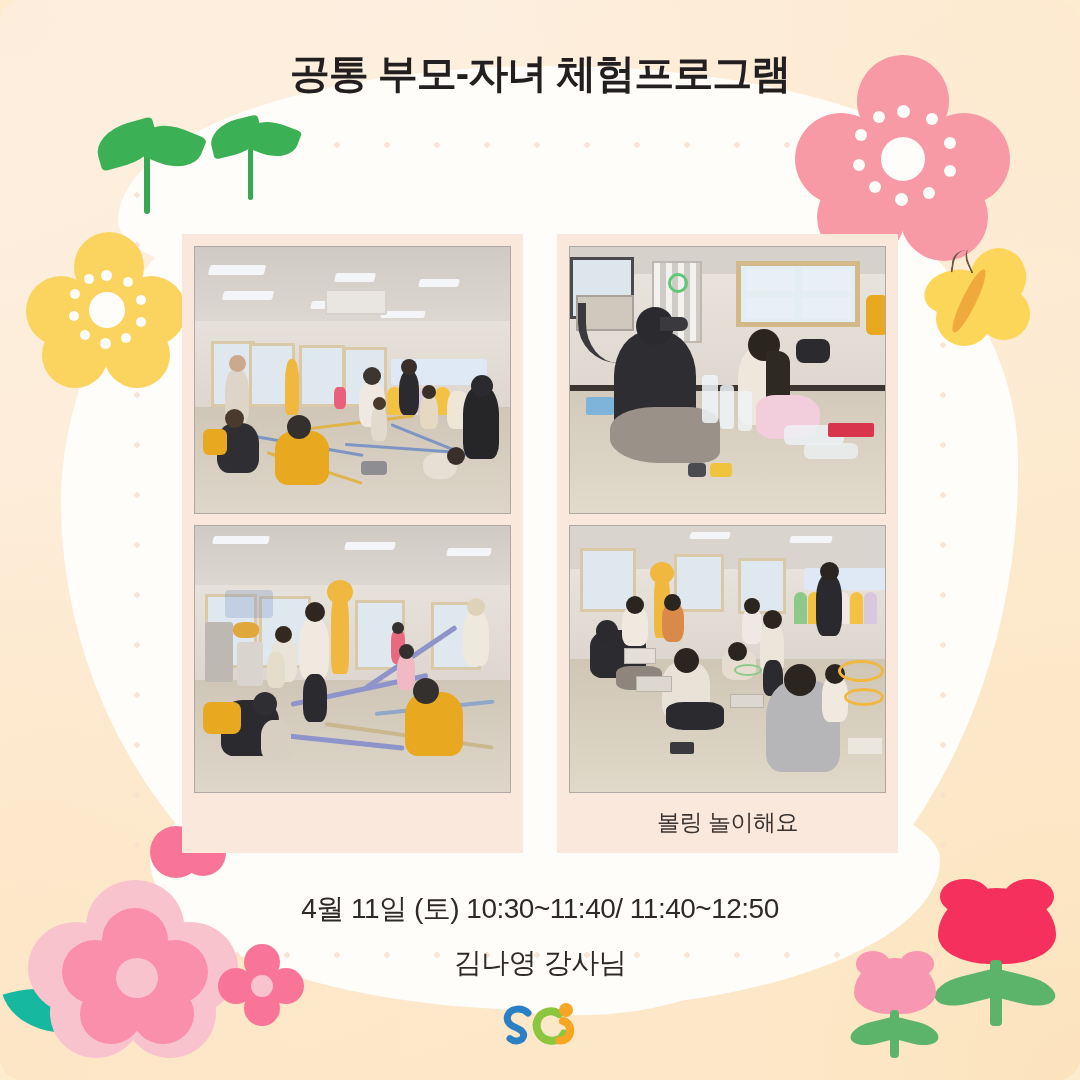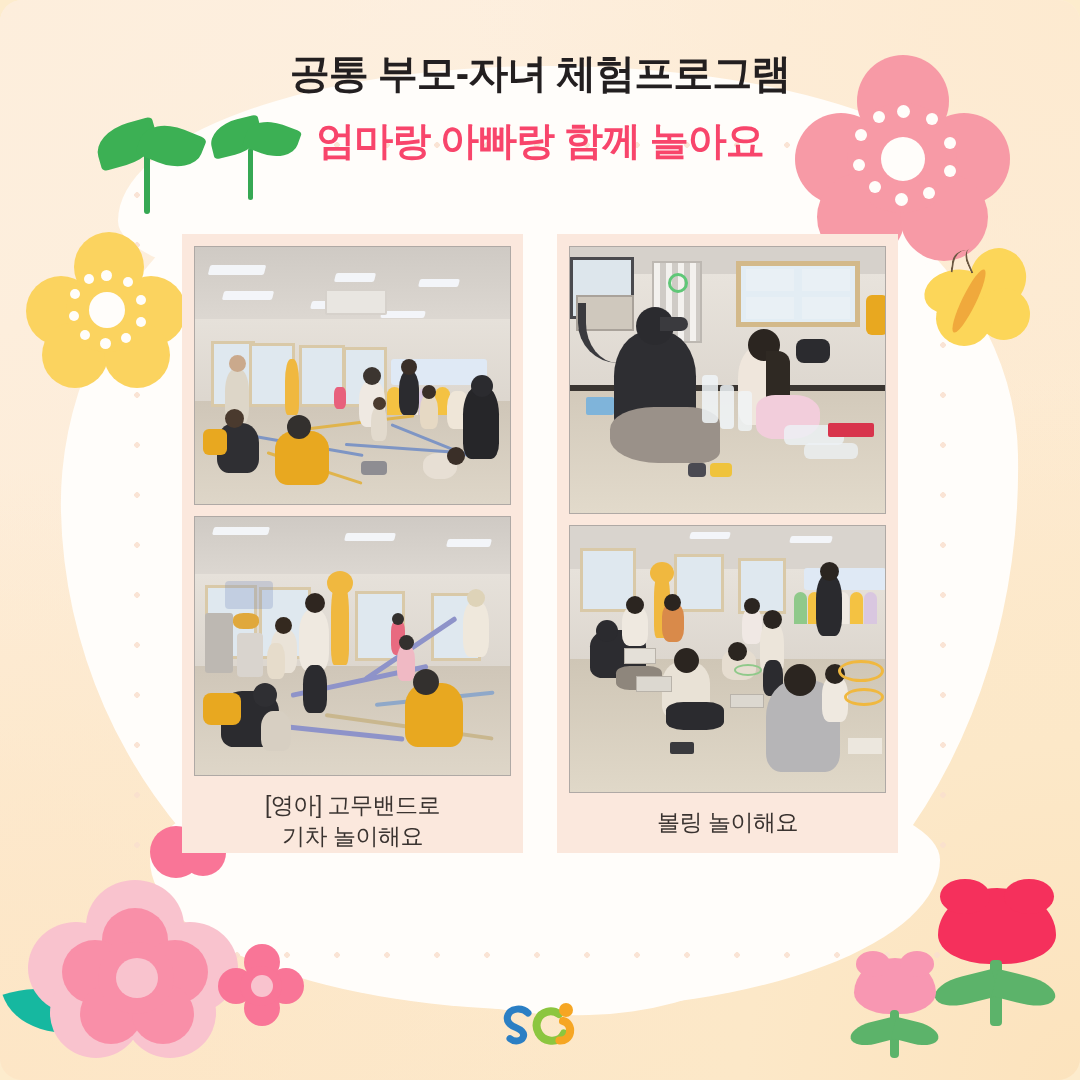--- a/index.html
+++ b/index.html
@@ -233,21 +233,20 @@
   </div>
   <div class="deco" style="left:848px;top:952px;width:120px;height:128px;z-index:3">
     <div class="tulip-head" style="left:6px;top:6px;width:82px;height:56px;background:#f897b2"></div>
     <div class="tulip-stem" style="left:42px;top:58px;width:9px;height:48px"></div>
     <div class="tulip-leaf" style="left:2px;top:70px;width:46px;height:22px;border-radius:60% 0 0 60%;transform:rotate(-14deg)"></div>
     <div class="tulip-leaf" style="left:45px;top:70px;width:46px;height:22px;border-radius:0 60% 60% 0;transform:rotate(14deg)"></div>
   </div>
 
   <div class="title-wrap">
     <div class="title-main">공통 부모-자녀 체험프로그램</div>
-    <div class="title-sub">엄마랑 아빠랑 함께 놀아요</div>
   </div>
 
   <div class="panels">
 
     <div class="panel">
       <div class="photo">
         <div class="room">
           <div class="ceil"></div>
             <div class="wall"></div>
             <div class="floor"></div>
@@ -335,24 +334,20 @@
           <div class="person" style="left:202px;top:128px;width:18px;height:36px;background:#f0b9c4"></div>
           <div class="head" style="left:204px;top:118px;width:15px;height:15px;background:#33302e"></div>
           <div class="person" style="left:268px;top:84px;width:26px;height:56px;background:#efe8dc"></div>
           <div class="head" style="left:272px;top:72px;width:18px;height:18px;background:#ded3b8"></div>
           <div style="position:absolute;left:8px;top:176px;width:38px;height:32px;background:#e8a820;border-radius:8px"></div>
           <div style="position:absolute;left:10px;top:96px;width:28px;height:60px;background:#bdb8b2;border-radius:3px"></div>
           <div style="position:absolute;left:42px;top:116px;width:26px;height:44px;background:#d9d4ce;border-radius:4px"></div>
         </div>
       </div>
 
-      <div class="caption">
-        <div>[영아] 고무밴드로</div>
-        <div>기차 놀이해요</div>
-      </div>
     </div>
 
     <div class="panel">
       <div class="photo">
         <div class="room">
           <div class="ceil" style="height:12%;background:#d6d1cb"></div>
           <div class="wall" style="top:10%;height:44%;background:linear-gradient(#e8e3dc,#ddd7cf)"></div>
           <div class="floor" style="height:48%;background:linear-gradient(#d2c9ba,#e2dacb)"></div>
           <div style="position:absolute;left:0;top:52%;right:0;height:6px;background:#3a3531"></div>
           <div class="window" style="left:166px;top:14px;width:124px;height:66px;border:5px solid #d3b98a;background:#e3edf4"></div>
@@ -442,20 +437,24 @@
           <div style="position:absolute;left:278px;top:212px;width:34px;height:16px;background:#ece7de"></div>
         </div>
       </div>
 
       <div class="caption">
         <div>볼링 놀이해요</div>
       </div>
     </div>
   </div>
 
+  <div class="schedule">
+    <div class="sched-line1">4월 11일 (토) 10:30~11:40/ 11:40~12:50</div>
+    <div class="sched-line2">김나영 강사님</div>
+  </div>
 
   <div class="footer">
     <span style="display:inline-block;line-height:0">
       <svg width="86" height="56" viewBox="0 0 86 56" aria-hidden="true">
         <path d="M31 13c-6-6-17-5-20 2-2.6 6 2 10 7.5 12.4 5.6 2.4 9.6 5 7.7 9.6-1.8 4.4-8.7 5.4-13.2 1.6" fill="none" stroke="#2b7fc4" stroke-width="7" stroke-linecap="round"></path>
         <path d="M62 14c-7-5-18-3-21.5 6.5C37.3 29 43 39 52.5 40.5c7 1.1 12.2-2 14.5-7" fill="none" stroke="#8cc63f" stroke-width="8" stroke-linecap="round"></path>
         <path d="M66 21c5 1 8 6 7 11.5-1 5.5-5.6 8.5-10.6 8" fill="none" stroke="#f6a623" stroke-width="8" stroke-linecap="round"></path>
         <circle cx="69" cy="10" r="7" fill="#f6a623"></circle>
       </svg>
     </span>

